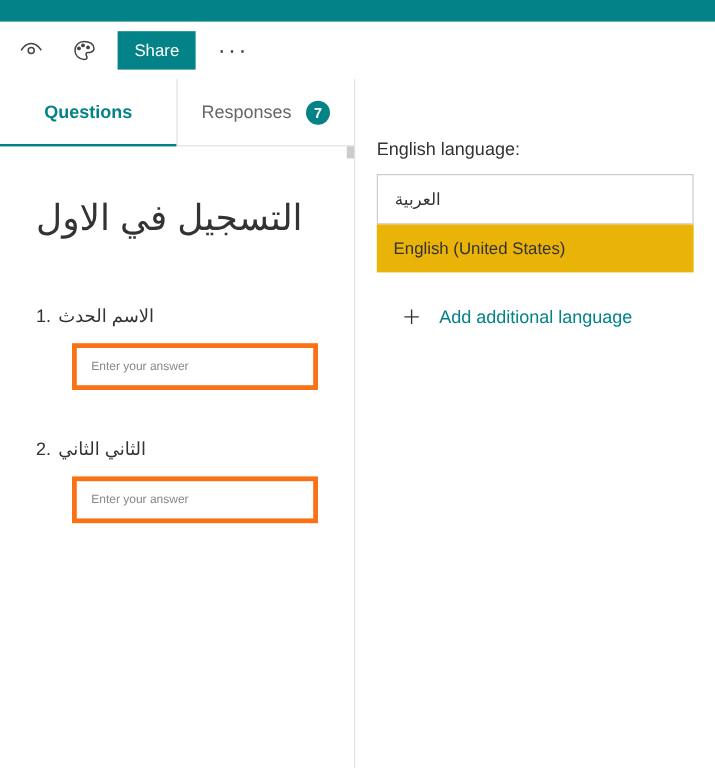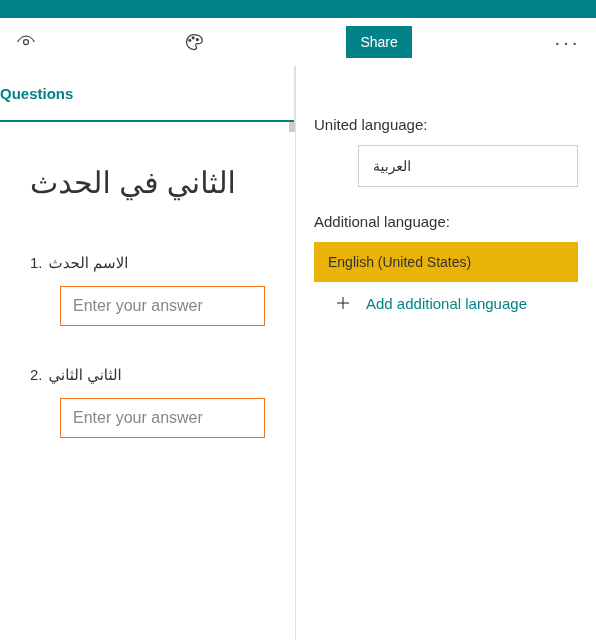--- a/index.html
+++ b/index.html
@@ -1,54 +1,54 @@
 <!DOCTYPE html>
 <html><head>
   <meta charset="utf-8">
   <style>
     * { margin: 0; padding: 0; box-sizing: border-box; }
     body { font-family: "Segoe UI", -apple-system, sans-serif; width: 596px; height: 640px; overflow: hidden; background: #fff; }
 
     .top-band { height: 18px; background: #038387; }
 
-    .toolbar { height: 48px; display: flex; align-items: center; justify-content: space-between; padding: 0 10px; gap: 12px; }
+    .toolbar { height: 48px; display: flex; align-items: center; justify-content: flex-start; padding: 0 10px; gap: 12px; }
     .toolbar-icon { width: 32px; height: 32px; display: flex; align-items: center; justify-content: center; color: #444; cursor: pointer; }
     .toolbar-icon svg { width: 20px; height: 20px; }
     .share-btn { background: #038387; color: #fff; border: none; padding: 8px 14px; font-size: 14px; cursor: pointer; }
     .ellipsis { font-size: 20px; letter-spacing: 2px; color: #444; cursor: pointer; padding: 0 6px; }
 
     .main { display: flex; height: calc(100% - 66px); }
 
     .left-pane { width: 296px; border-right: 1px solid #e0e0e0; display: flex; flex-direction: column; position: relative; }
 
     .tabs { display: flex; height: 56px; border-bottom: 1px solid #e0e0e0; }
-    .tab { flex: 1; display: flex; align-items: center; justify-content: flex-start; font-size: 15px; color: #666; cursor: pointer; gap: 12px; position: relative; }
+    .tab { flex: 1; display: flex; align-items: center; justify-content: center; font-size: 15px; color: #666; cursor: pointer; gap: 12px; position: relative; }
     .tab.active { color: #038387; font-weight: 600; }
     .tab.active::after { content: ""; position: absolute; bottom: -1px; left: 0; right: 0; height: 2px; background: #038387; }
     .tab-sep { width: 1px; background: #e0e0e0; }
     .badge { background: #038387; color: #fff; border-radius: 50%; width: 20px; height: 20px; display: inline-flex; align-items: center; justify-content: center; font-size: 12px; font-weight: 600; }
 
     .form-scroll { flex: 1; overflow-y: auto; padding: 0 0 20px 0; }
     .scrollbar-hint { position: absolute; right: 0; top: 56px; width: 6px; height: 10px; background: #ccc; }
 
     .form-title { font-size: 30px; color: #333; font-weight: 400; padding: 40px 30px 20px 30px; text-align: left; direction: rtl; line-height: 1.4; }
 
     .question { padding: 30px 30px 10px 30px; }
     .q-row { display: flex; align-items: baseline; gap: 6px; font-size: 15px; color: #333; }
     .q-num { }
     .q-label { direction: rtl; }
-    .answer-input { margin-top: 14px; margin-left: 30px; width: calc(100% - 30px); padding: 10px 12px; border: 1px solid #f97316; font-size: 16px; color: #888; }
+    .answer-input { margin-top: 14px; margin-left: 30px; width: calc(100% - 30px); padding: 10px 12px; border: 4px solid #f97316; font-size: 10px; color: #888; }
     .answer-input::placeholder { color: #888; }
 
     .right-pane { flex: 1; padding: 24px 18px; }
     .panel-title { font-size: 19px; color: #333; font-weight: 400; margin-bottom: 30px; }
     .section-label { font-size: 15px; color: #333; margin-bottom: 12px; margin-top: 26px; }
-    .primary-lang-box { border: 1px solid #ccc; padding: 12px 14px; font-size: 14px; color: #333; margin-left: 44px; }
+    .primary-lang-box { border: 1px solid #ccc; padding: 12px 14px; font-size: 14px; color: #333; }
     .add-lang-row { background: #eab308; padding: 12px 14px; font-size: 14px; color: #333; cursor: pointer; }
-    .add-more { display: flex; align-items: center; gap: 14px; margin-top: 12px; color: #038387; font-size: 15px; cursor: pointer; padding-left: 20px; }
+    .add-more { display: flex; align-items: center; gap: 14px; margin-top: 28px; color: #038387; font-size: 15px; cursor: pointer; padding-left: 20px; }
     .plus-svg { color: #333; width: 18px; height: 18px; }
   </style>
 </head>
 <body>
 
 <div class="top-band"></div>
 
 <div class="toolbar">
   <div class="toolbar-icon">
     <svg viewBox="0 0 24 24" fill="none" stroke="currentColor" stroke-width="1.5">
@@ -69,25 +69,29 @@
 </div>
 
 <div class="main">
 
   <div class="left-pane">
     <div class="tabs">
       <div class="tab active">
         <span>Questions</span>
       </div>
       <div class="tab-sep"></div>
+      <div class="tab">
+        <span>Responses</span>
+        <span class="badge">7</span>
+      </div>
     </div>
     <div class="scrollbar-hint"></div>
 
     <div class="form-scroll">
-      <h1 class="form-title">الثاني في الحدث</h1>
+      <h1 class="form-title">التسجيل في الاول</h1>
 
       <div class="question">
         <div class="q-row">
           <span class="q-num">1.</span>
           <span class="q-label">الاسم الحدث</span>
         </div>
         <input class="answer-input" placeholder="Enter your answer" style="">
       </div>
 
       <div class="question">
@@ -95,24 +99,23 @@
           <span class="q-num">2.</span>
           <span class="q-label">الثاني الثاني</span>
         </div>
         <input class="answer-input" placeholder="Enter your answer" style="">
       </div>
     </div>
   </div>
 
   <div class="right-pane">
 
-    <div class="section-label">United language:</div>
+    <div class="section-label">English language:</div>
     <div class="primary-lang-box">العربية</div>
 
-    <div class="section-label">Additional language:</div>
     <div class="add-lang-row">English (United States)</div>
 
     <div class="add-more">
       <svg class="plus-svg" viewBox="0 0 24 24" fill="none" stroke="currentColor" stroke-width="1.5">
         <line x1="12" y1="4" x2="12" y2="20"></line>
         <line x1="4" y1="12" x2="20" y2="12"></line>
       </svg>
       <span>Add additional language</span>
     </div>
   </div>

